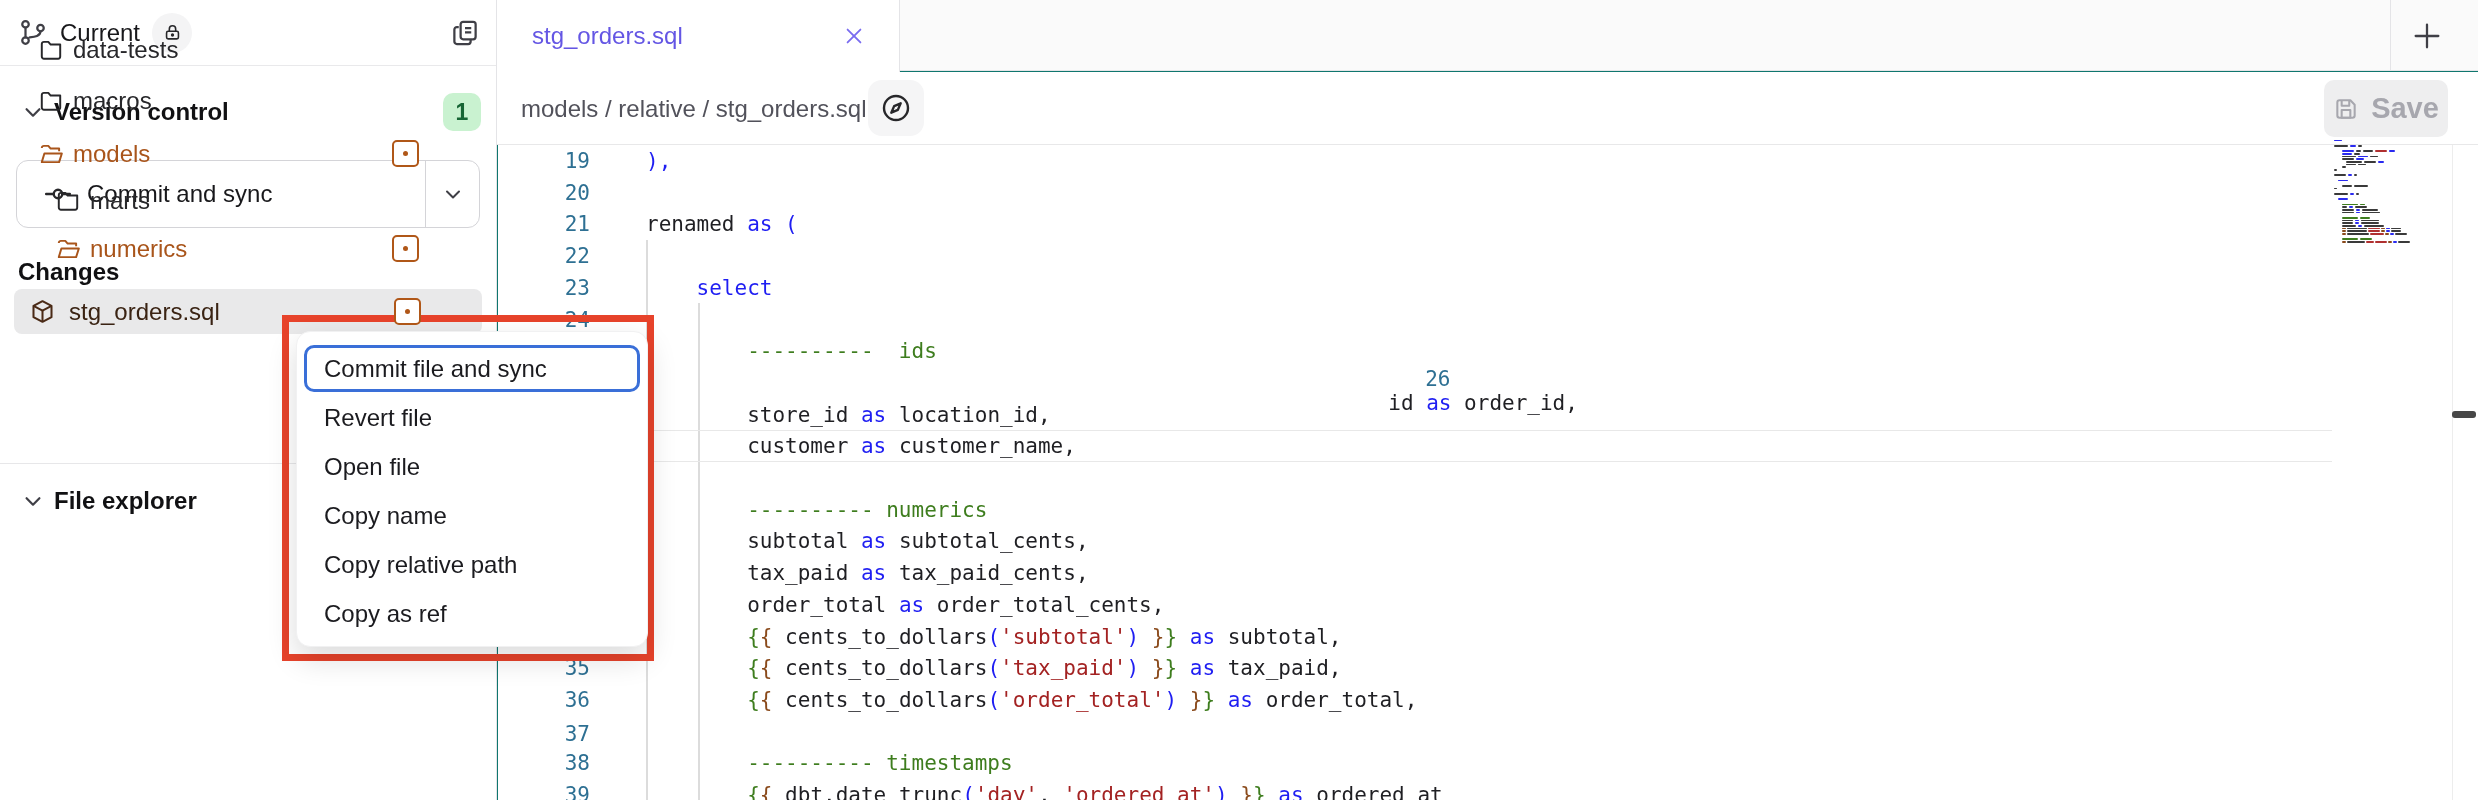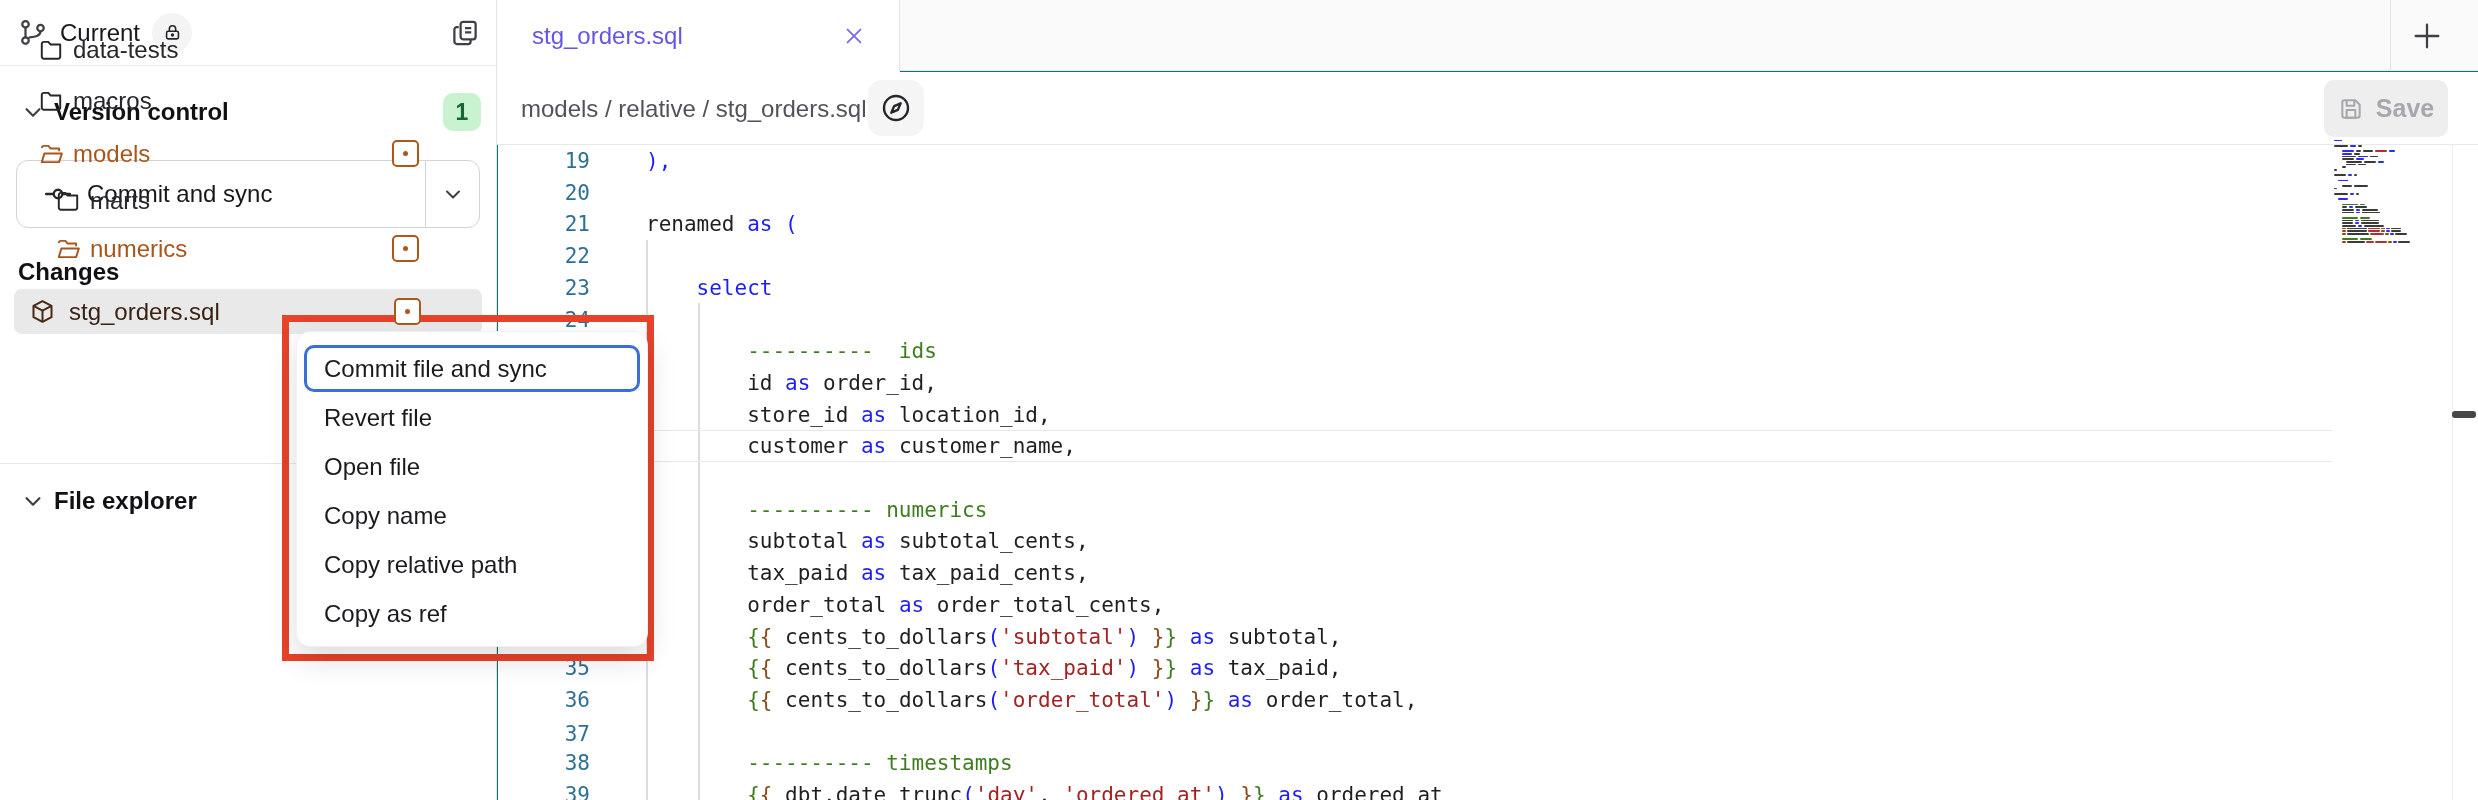--- a/index.html
+++ b/index.html
@@ -43,21 +43,21 @@
   .tab-active .label { font-size:24px; font-weight:500; color:#6456e4; margin-left:35px; }
   .tab-close { position:absolute; right:34px; top:25px; }
   .tabbar-sep { position:absolute; left:1893px; top:0; height:71px; border-left:1px solid #e4e4e7; }
   .plus-btn { position:absolute; left:1912px; top:18px; width:36px; height:36px; display:flex; align-items:center; justify-content:center; }
 
   
   .crumb-row { position:absolute; left:497px; top:72px; right:0; height:73px; background:#fff; border-bottom:1px solid #e8e8e9; }
   .crumb { position:absolute; left:24px; top:23px; font-size:24px; color:#52525b; }
   .compass-btn { position:absolute; left:371px; top:8px; width:56px; height:56px; border-radius:14px; background:#f5f5f6; display:flex; align-items:center; justify-content:center; }
   .save-btn { position:absolute; right:30px; top:8px; width:124px; height:57px; border-radius:10px; background:#eeeeef; display:flex; align-items:center; justify-content:center; gap:12px; }
-  .save-btn .label { font-size:25px; font-weight:600; color:#a7a7ae; }
+  .save-btn .label { font-size:29px; font-weight:600; color:#a7a7ae; }
 
   
   .editor { position:absolute; left:498px; top:145px; right:0; bottom:0; background:#fff; overflow:hidden; }
   .guide { position:absolute; width:2px; background:#dcdcdc; bottom:0; }
   .guide.g1 { left:148px; top:95px; }
   .guide.g2 { left:200px; top:158px; }
   .code-row { position:absolute; left:0; width:1834px; height:32px; display:flex; align-items:center; }
   .code-row.active { border-top:1.5px solid #e8e8e8; border-bottom:1.5px solid #e8e8e8; }
   .gutter { width:113px; padding-right:21px; text-align:right; font-family:"DejaVu Sans Mono", monospace; font-size:21px; color:#2e7093; flex:none; }
   .code-text { margin-left:35px; font-family:"DejaVu Sans Mono", monospace; font-size:21px; white-space:pre; color:#1f1f23; }
@@ -275,21 +275,21 @@
           <div class="code-text"><span class="tk-p">    </span><span class="tk-k">select</span></div>
         </div>
         <div class="code-row" style="top: 158.5px;">
           <div class="gutter">24</div>
           <div class="code-text"></div>
         </div>
         <div class="code-row" style="top: 190.2px;">
           <div class="gutter">25</div>
           <div class="code-text"><span class="tk-p">        </span><span class="tk-c">----------  ids</span></div>
         </div>
-        <div class="code-row" style="top: 221.9px;">
+        <div class="code-row" style="top: 221.9px; flex-direction: column;">
           <div class="gutter">26</div>
           <div class="code-text"><span class="tk-p">        id </span><span class="tk-k">as</span><span class="tk-p"> order_id,</span></div>
         </div>
         <div class="code-row" style="top: 253.6px;">
           <div class="gutter">27</div>
           <div class="code-text"><span class="tk-p">        store_id </span><span class="tk-k">as</span><span class="tk-p"> location_id,</span></div>
         </div>
         <div class="code-row active" style="top: 285.3px;">
           <div class="gutter">28</div>
           <div class="code-text"><span class="tk-p">        customer </span><span class="tk-k">as</span><span class="tk-p"> customer_name,</span></div>

